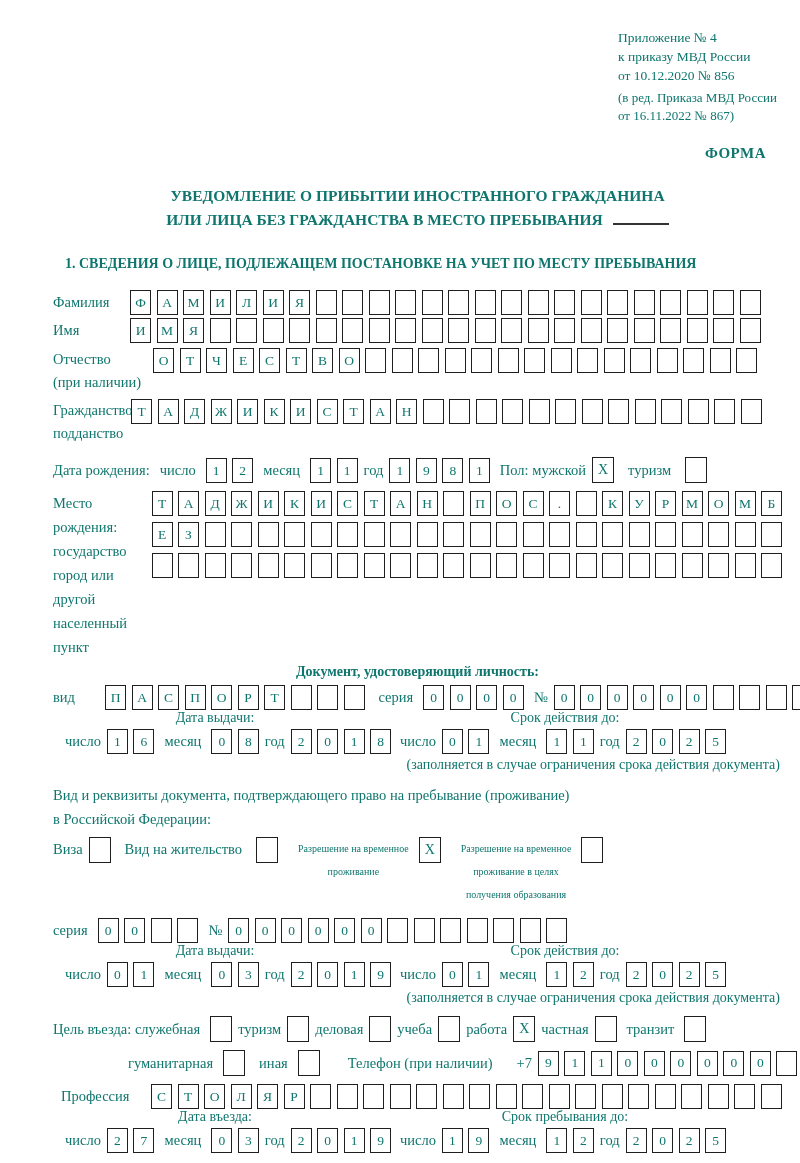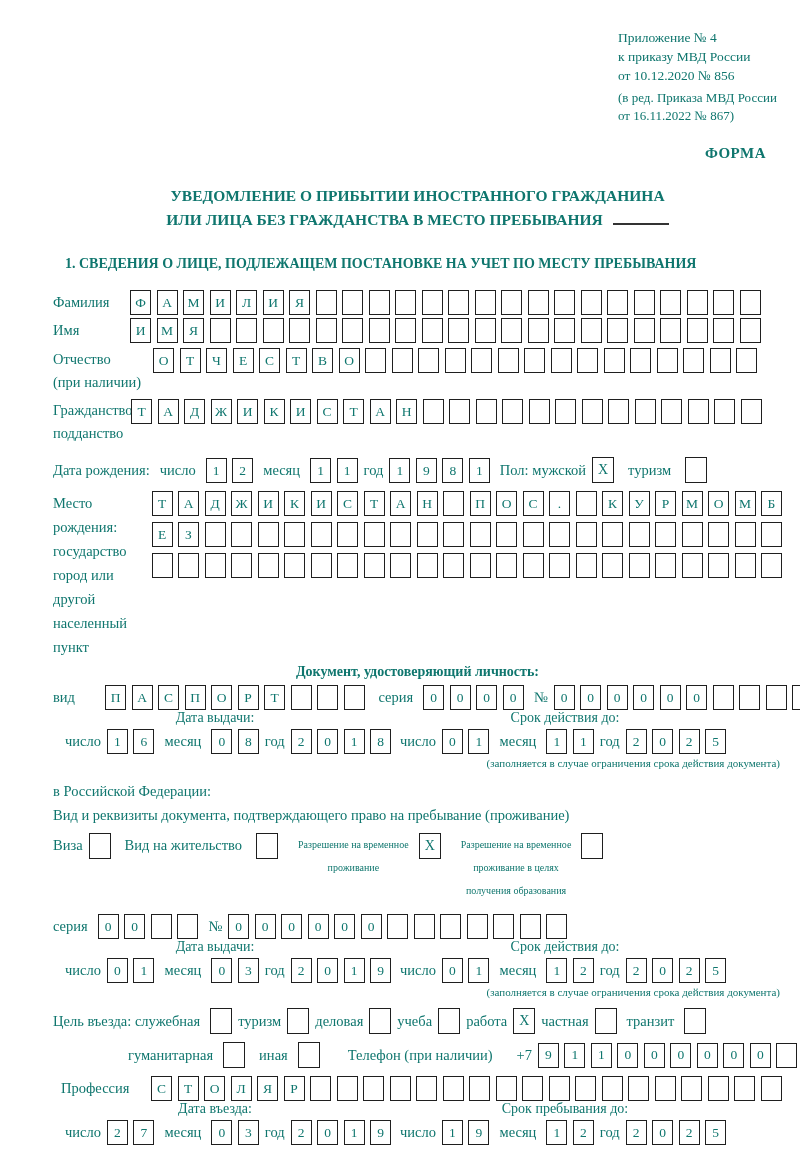--- a/index.html
+++ b/index.html
@@ -27,21 +27,21 @@
   .cb{
     box-sizing:border-box;flex:none;width:22px;height:26px;
     border:1.6px solid #1f1f1f;display:inline-flex;align-items:center;justify-content:center;
     font-size:14px;background:#fff;
   }
   .stack{display:flex;flex-direction:column;gap:6px;flex:none;}
   .doc-header{text-align:center;font-weight:bold;font-size:14px;margin-top:5px;margin-bottom:5px;}
   .date-pair{margin-top:0;}
   .dc-label{text-align:center;font-size:14px;margin-bottom:3px;}
   .dc-row{display:flex;align-items:center;}
-  .note{font-size:11px;text-align:right;margin-top:3px;padding-right:2px;}
+  .note{font-size:14px;text-align:right;margin-top:3px;padding-right:2px;}
   .para{font-size:14.5px;line-height:24px;margin-top:10px;}
   .multi{font-size:10px;line-height:23px;text-align:center;flex:none;}
   .gap6{width:6px;flex:none;} .gap10{width:10px;flex:none;} .gap14{width:14px;flex:none;}
 </style>
 </head>
 <body>
 
 <div class="page">
 
   <div class="annex">
@@ -406,22 +406,22 @@
             <span class="cell">0</span>
             <span class="cell">2</span>
             <span class="cell">5</span>
           </span>
       </div>
     </div>
   </div>
   <div class="note">(заполняется в случае ограничения срока действия документа)</div>
 
   <div class="para">
+    <div>Вид и реквизиты документа, подтверждающего право на пребывание (проживание)</div>
     <div>в Российской Федерации:</div>
-    <div>Вид и реквизиты документа, подтверждающего право на пребывание (проживание)</div>
   </div>
 
   <div class="row" style="margin-top:6px;">
     <span class="t">Виза</span>
       <span class="gap6"></span>
     <span class="cb"></span>
     <span class="gap14"></span>
     <span class="t">Вид на жительство</span>
       <span class="gap14"></span>
     <span class="cb"></span>

